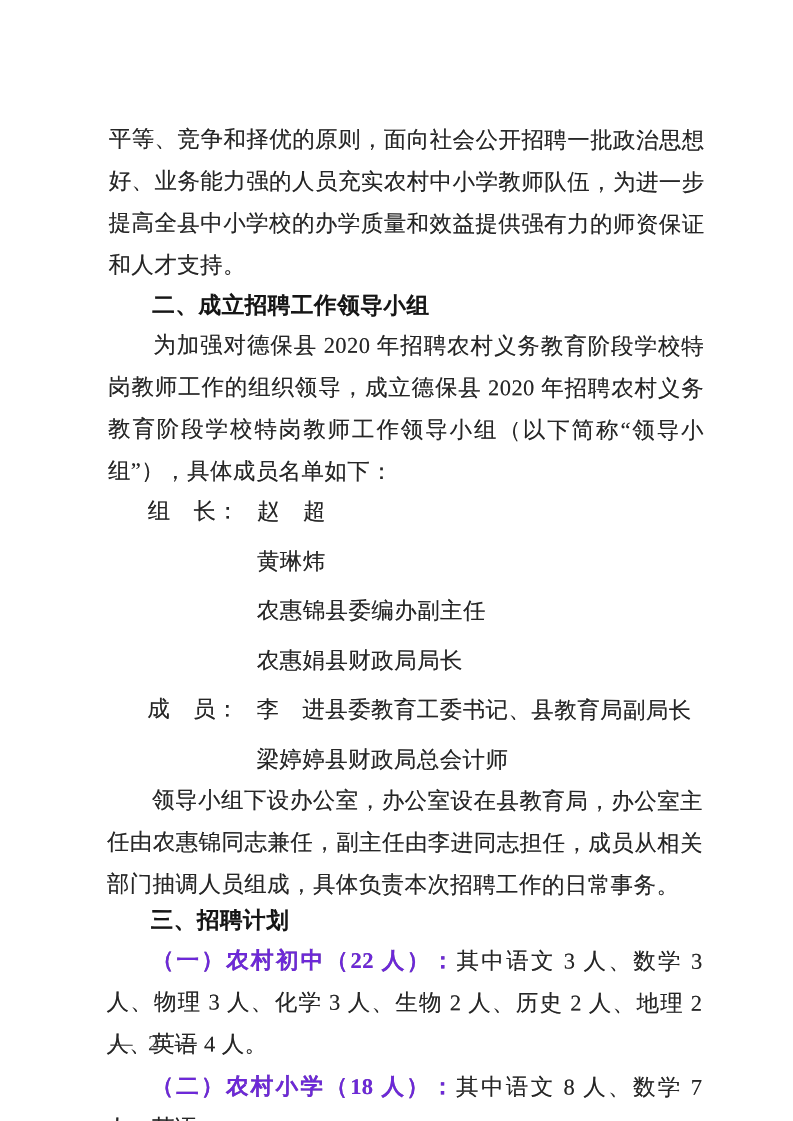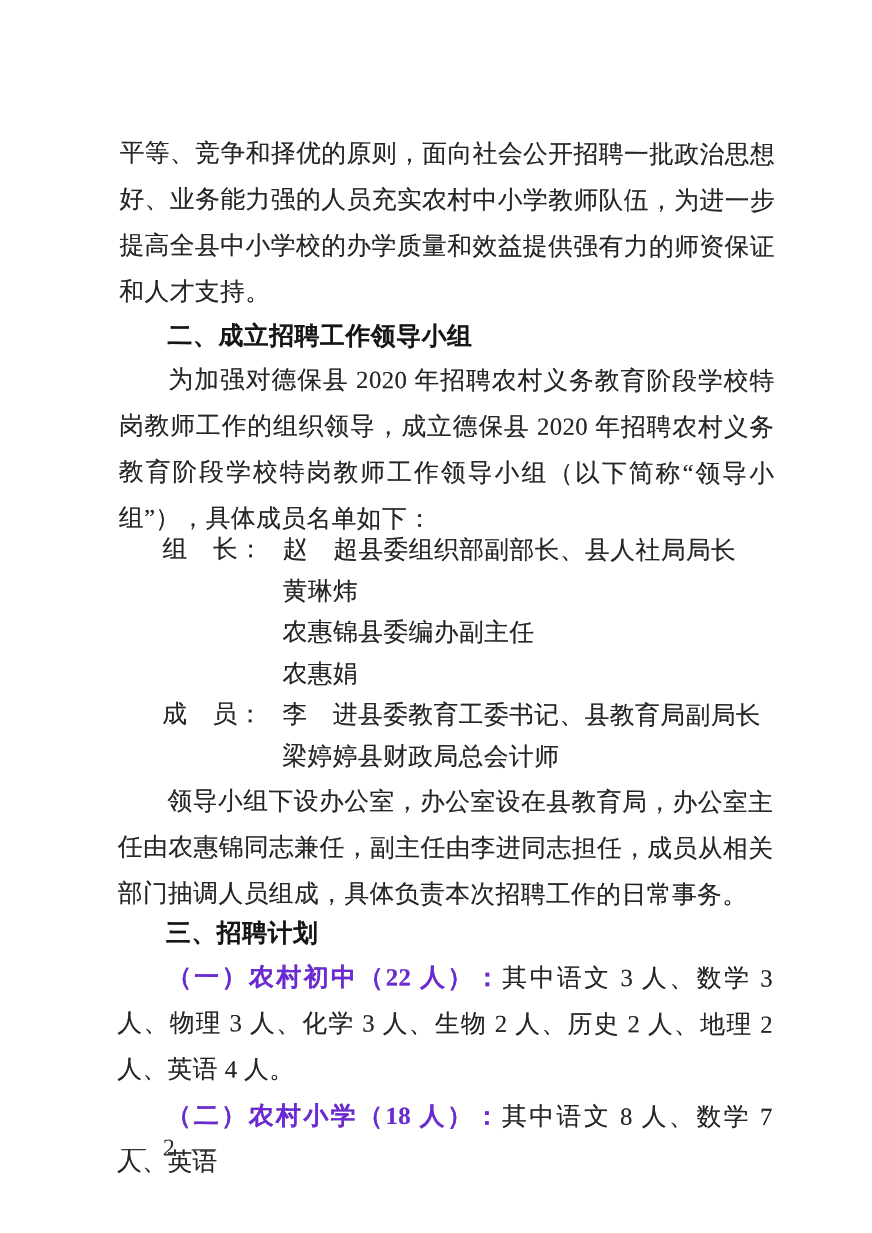--- a/index.html
+++ b/index.html
@@ -76,20 +76,21 @@
   .roster-role {
     display: inline-block;
     width: 84px;
     flex: 0 0 84px;
   }
 
   .roster-name {
     display: inline-block;
     width: 94px;
     flex: 0 0 94px;
+    margin-top: 12px;
   }
 
   .roster-title { display: inline-block; }
 
   .plan-para {
     font-size: 22.5px;
     line-height: 42px;
     text-align: justify;
     letter-spacing: 0.4px;
     text-shadow: 0 0 0.5px rgba(45,45,45,0.55);
@@ -126,37 +127,37 @@
 
       <h2 class="sec-heading">二、成立招聘工作领导小组</h2>
 
       <p class="body-para indent">为加强对德保县 2020 年招聘农村义务教育阶段学校特岗教师工作的组织领导，成立德保县 2020 年招聘农村义务教育阶段学校特岗教师工作领导小组（以下简称“领导小组”），具体成员名单如下：</p>
 
       <div class="roster">
 
         <div class="roster-row">
           <span class="roster-role">组　长：</span>
           <span class="roster-name">赵　超</span>
-          <span class="roster-title">县委组织部副部长、县人社局局长</span>
         </div>
 
         <div class="roster-row">
           <span class="roster-role"></span>
           <span class="roster-name">黄琳炜</span>
         </div>
 
         <div class="roster-row">
           <span class="roster-role"></span>
           <span class="roster-name">农惠锦</span>
           <span class="roster-title">县委编办副主任</span>
         </div>
 
         <div class="roster-row">
           <span class="roster-role"></span>
           <span class="roster-name">农惠娟</span>
+          <span class="roster-title">县财政局局长</span>
         </div>
 
         <div class="roster-row">
           <span class="roster-role">成　员：</span>
           <span class="roster-name">李　进</span>
           <span class="roster-title">县委教育工委书记、县教育局副局长</span>
         </div>
 
 
         <div class="roster-row">

